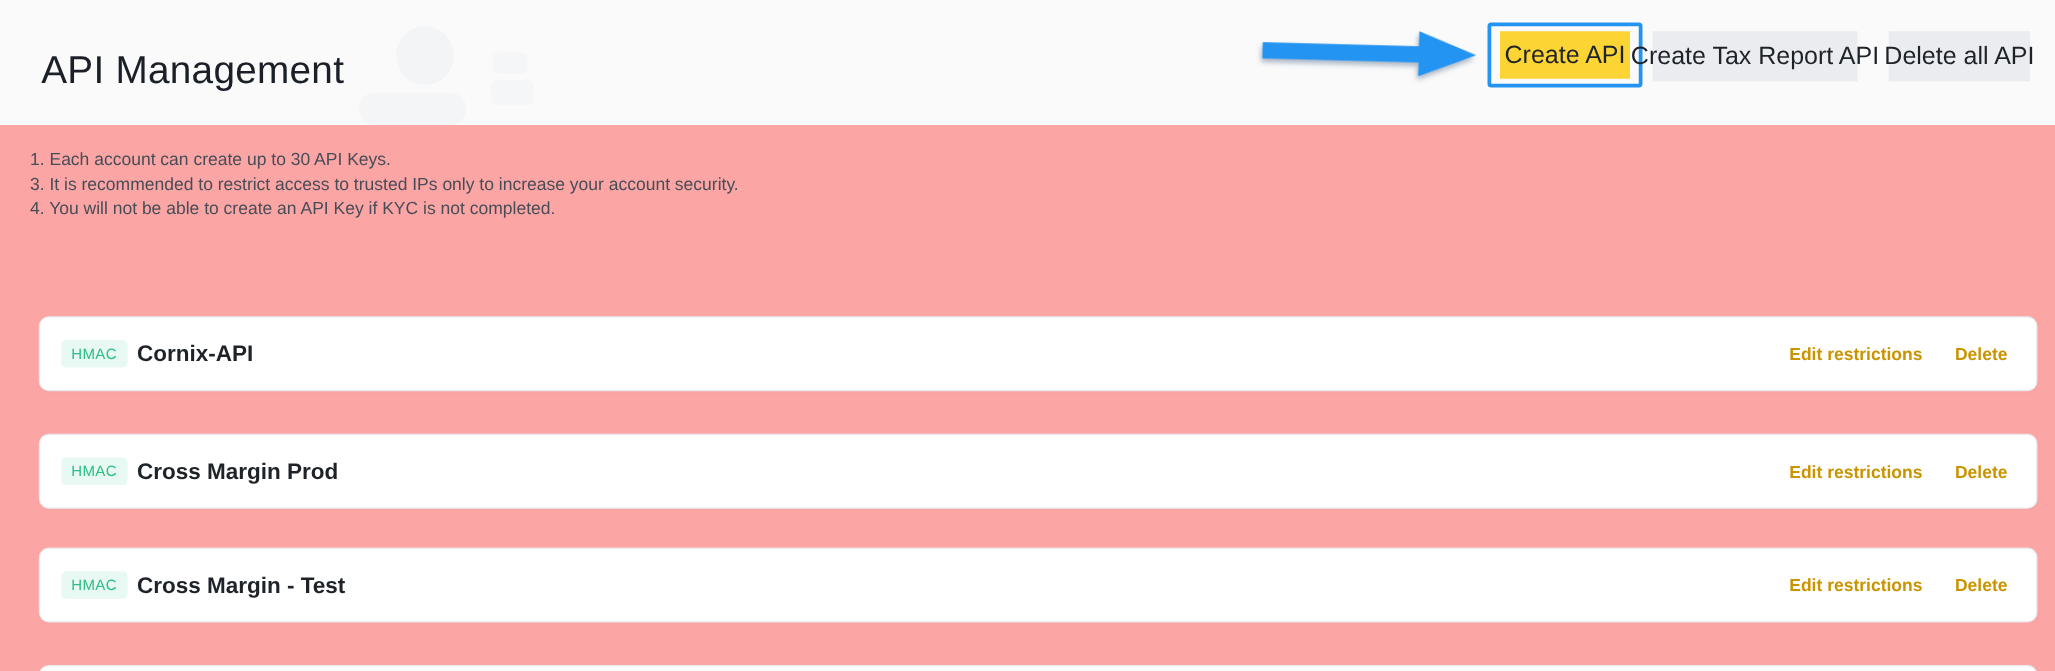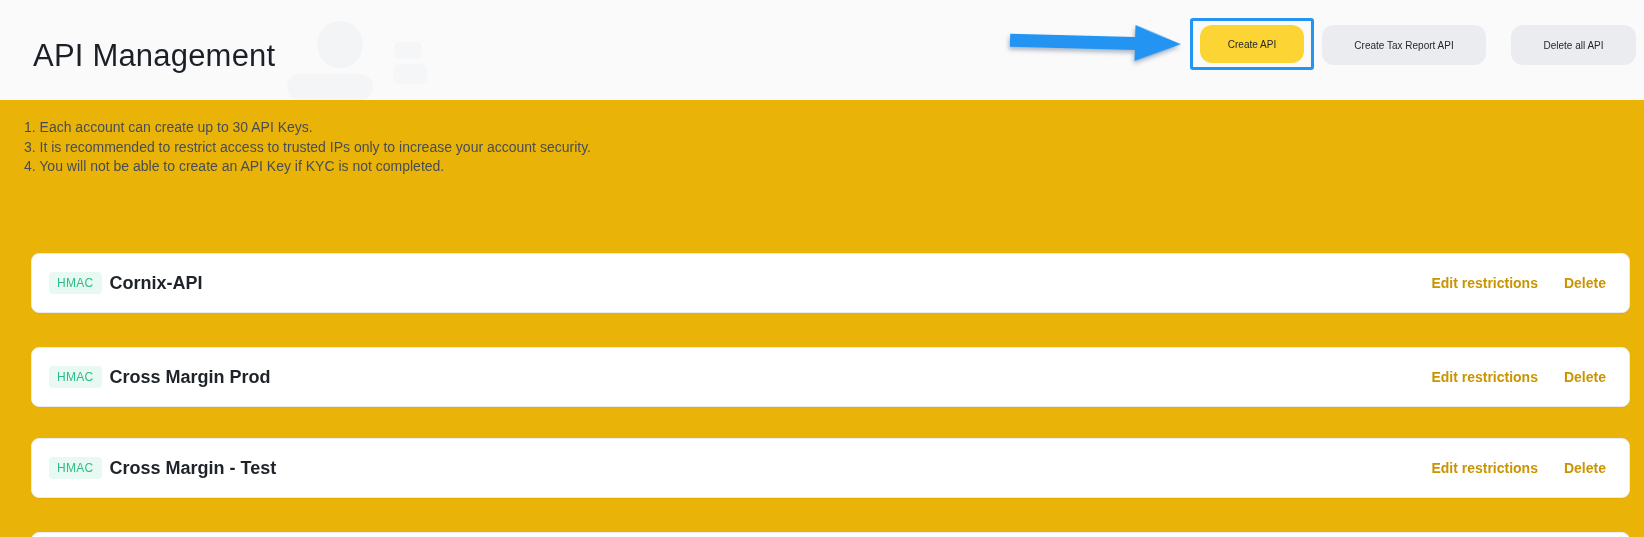--- a/index.html
+++ b/index.html
@@ -2,21 +2,21 @@
 <html><head>
 <meta charset="utf-8">
 <style>
   * { margin: 0; padding: 0; box-sizing: border-box; }
   html, body { background: #ffffff; }
   .screen {
     position: relative;
     width: 1644px;
     height: 537px;
     overflow: hidden;
-    background: #eab308;
+    background: #fca5a5;
     font-family: "Liberation Sans", sans-serif;
     color: #1e2329;
   }
 
   
   .header {
     position: absolute;
     top: 0; left: 0; right: 0;
     height: 100px;
     background: #fafafa;
@@ -36,42 +36,42 @@
   .ghost-body   { left: 287px; top: 74px; width: 86px; height: 26px; border-radius: 13px; background:#f4f5f7; }
   .ghost-rect-1 { left: 394px; top: 42px; width: 28px; height: 17px; border-radius: 5px; background:#f5f6f8; }
   .ghost-rect-2 { left: 393px; top: 64px; width: 34px; height: 20px; border-radius: 5px; background:#f5f6f8; }
 
   
   .btn {
     display: flex;
     align-items: center;
     justify-content: center;
     border: none;
-    border-radius: 12px;
+    border-radius: 0;
     font-family: "Liberation Sans", sans-serif;
-    font-size: 10px;
+    font-size: 20px;
     font-weight: 500;
     color: #1e2329;
     cursor: pointer;
     white-space: nowrap;
   }
   .btn-primary { background: #fcd535; }
   .btn-secondary { background: #eaecef; }
 
   .highlight-box {
     position: absolute;
     left: 1190px;
     top: 18px;
     padding: 4px 7px;
     border: 3px solid #2394f2;
     border-radius: 3px;
   }
   .btn-create-api { width: 104px; height: 38px; }
   .btn-tax    { position: absolute; left: 1322px; top: 25px; width: 164px; height: 40px; }
-  .btn-delete-all { position: absolute; left: 1511px; top: 25px; width: 125px; height: 40px; }
+  .btn-delete-all { position: absolute; left: 1511px; top: 25px; width: 113px; height: 40px; }
 
   .pointer-arrow {
     position: absolute;
     left: 1008px;
     top: 19px;
     width: 177px;
     height: 46px;
     transform: rotate(1.5deg);
     filter: drop-shadow(-1px 3px 2px rgba(30, 60, 100, 0.35));
   }

